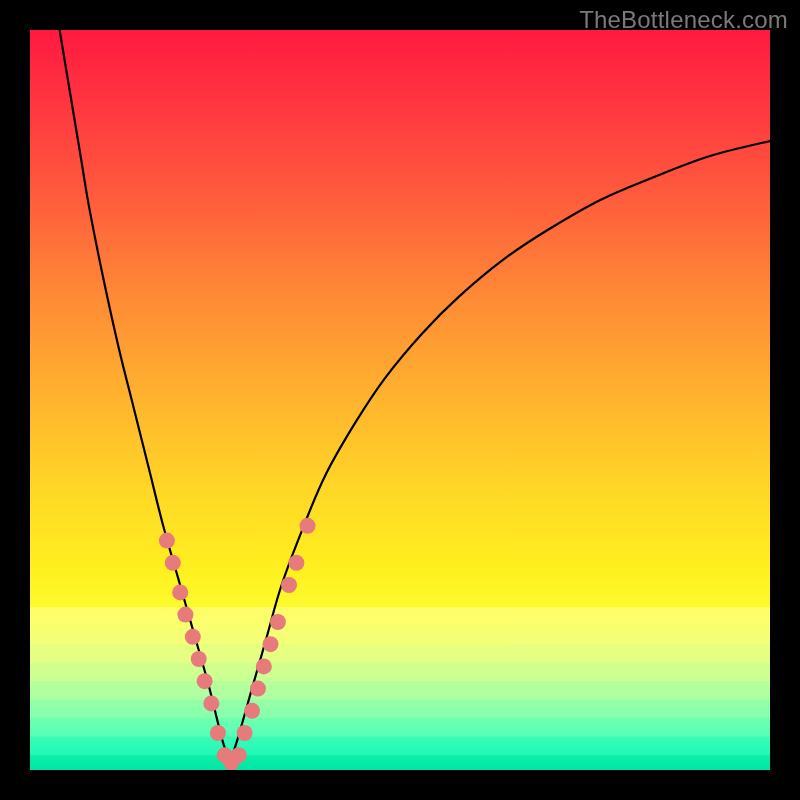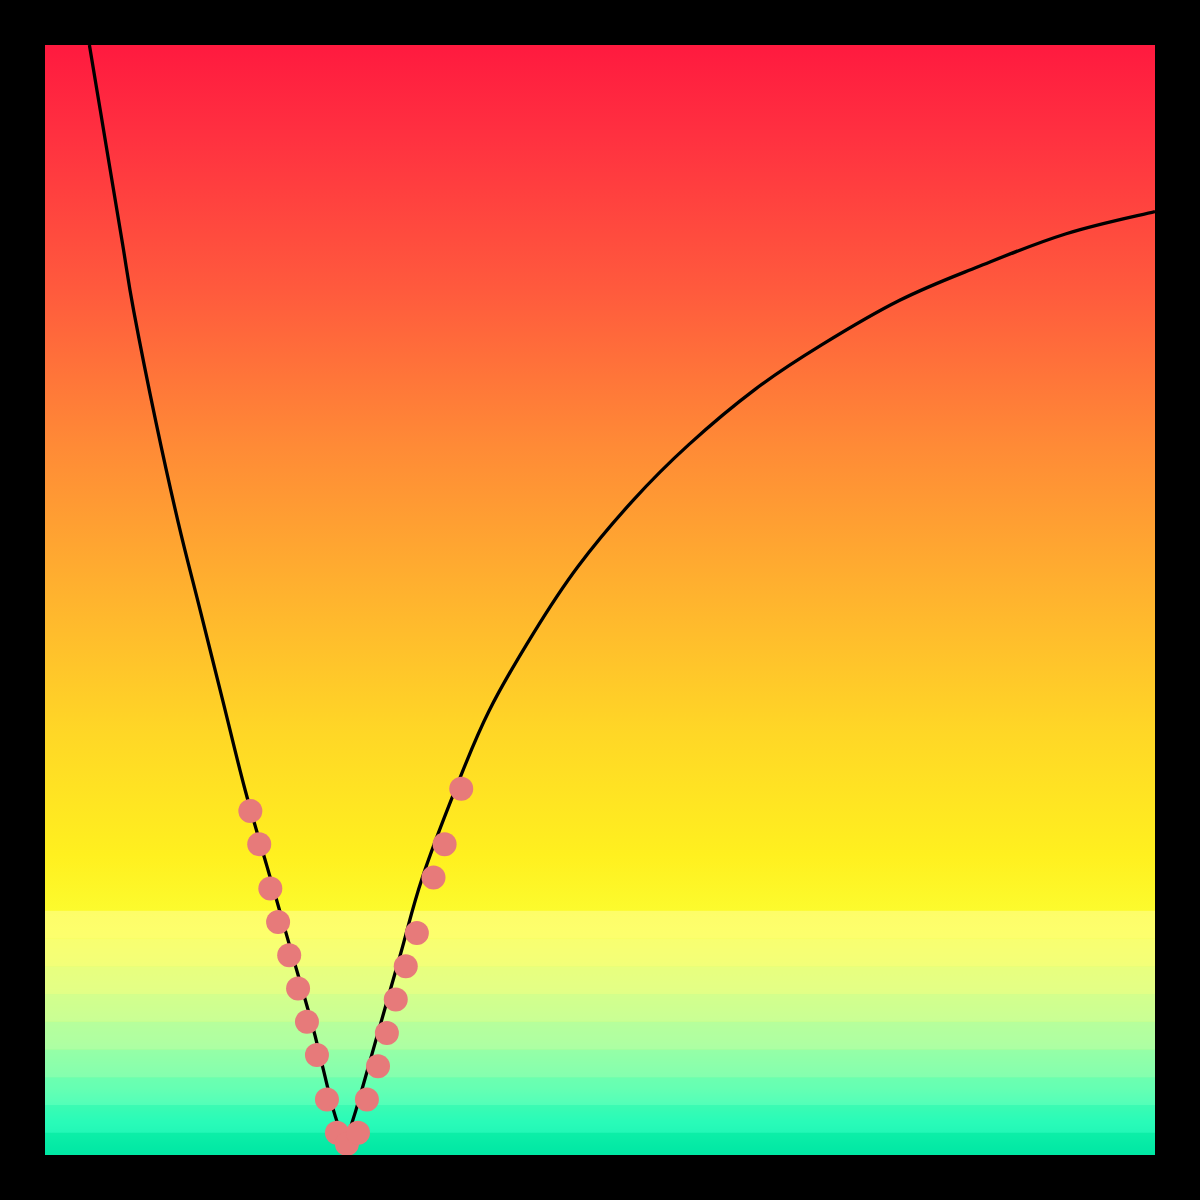--- a/index.html
+++ b/index.html
@@ -58,20 +58,21 @@
   }
   .dot {
     fill: #e77a7a;
     stroke: none;
   }
 </style>
 </head>
 <body>
 
 <div class="frame">
+  <div class="watermark">TheBottleneck.com</div>
   <div class="plot" id="plot">
     <svg class="curve" viewBox="0 0 740 740" preserveAspectRatio="none">
       <g id="bands">
           <rect x="0" y="577.2" width="740" height="18.5" fill="#ffff9a" opacity="0.55"></rect>
           <rect x="0" y="595.7" width="740" height="18.5" fill="#f7ffa1" opacity="0.55"></rect>
           <rect x="0" y="614.2" width="740" height="18.5" fill="#e4ffab" opacity="0.55"></rect>
           <rect x="0" y="632.7" width="740" height="18.5" fill="#c9ffb7" opacity="0.55"></rect>
           <rect x="0" y="651.2" width="740" height="18.5" fill="#a6ffc2" opacity="0.55"></rect>
           <rect x="0" y="669.7" width="740" height="18.5" fill="#7effc9" opacity="0.55"></rect>
           <rect x="0" y="688.2" width="740" height="18.5" fill="#52ffcb" opacity="0.55"></rect>

